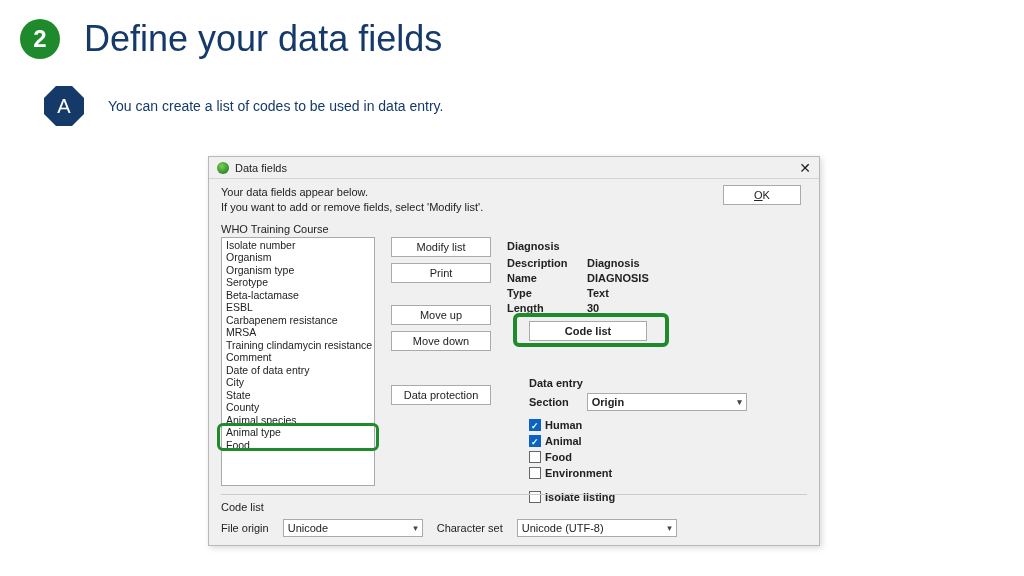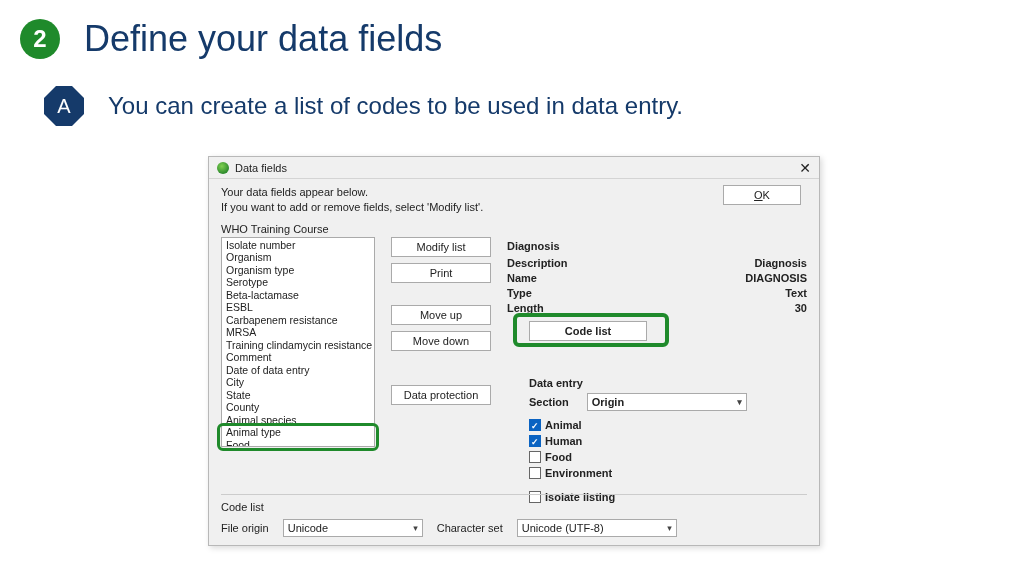--- a/index.html
+++ b/index.html
@@ -51,21 +51,21 @@
     background: #153a6a;
     color: #fff;
     font-size: 20px;
     display: flex;
     align-items: center;
     justify-content: center;
     clip-path: polygon(30% 0%, 70% 0%, 100% 30%, 100% 70%, 70% 100%, 30% 100%, 0% 70%, 0% 30%);
   }
   .slide-sub-text {
     color: #153a6a;
-    font-size: 24px;
+    font-size: 14px;
   }
 
   
   .dialog {
     position: absolute;
     left: 208px;
     top: 156px;
     width: 612px;
     height: 390px;
     background: #f0f0f0;
@@ -107,21 +107,21 @@
 
   .middle {
     display: flex;
     margin-top: 2px;
     gap: 16px;
   }
 
   .fields-outer { position: relative; }
   .fields-list {
     width: 154px;
-    height: 210px;
+    height: 249px;
     background: #fff;
     border: 1px solid #aaa;
     overflow: hidden;
     padding: 1px 0;
   }
   .fields-list div {
     padding: 0 4px;
     line-height: 12.5px;
     font-size: 10.5px;
     white-space: nowrap;
@@ -175,21 +175,21 @@
     width: 156px; height: 34px;
     border: 4px solid #1f8a2b;
     border-radius: 6px;
     pointer-events: none;
   }
   .prop-grid {
     margin-top: 2px;
     font-size: 11px;
     line-height: 15px;
   }
-  .prop-row { display: flex; gap: 20px; justify-content: space-between; }
+  .prop-row { display: flex; gap: 20px; }
   .prop-label { width: 60px; }
 
   .data-entry {
     position: absolute;
     top: 140px;
     left: 22px;
     right: 12px;
   }
   .data-entry .de-head { margin-bottom: 4px; }
   .section-row { display: flex; align-items: center; gap: 18px; margin-bottom: 6px; }
@@ -346,25 +346,25 @@
           <div class="section-row">
             <span>Section</span>
             <div class="section-select">
               <span>Origin</span>
               <span class="caret">▾</span>
             </div>
           </div>
           <div id="checks">
               <div class="chk-row">
                 <span class="chk checked"></span>
-                <span>Animal</span>
+                <span>Human</span>
               </div>
               <div class="chk-row">
                 <span class="chk checked"></span>
-                <span>Human</span>
+                <span>Animal</span>
               </div>
               <div class="chk-row">
                 <span class="chk"></span>
                 <span>Food</span>
               </div>
               <div class="chk-row">
                 <span class="chk"></span>
                 <span>Environment</span>
               </div>
             </div>

